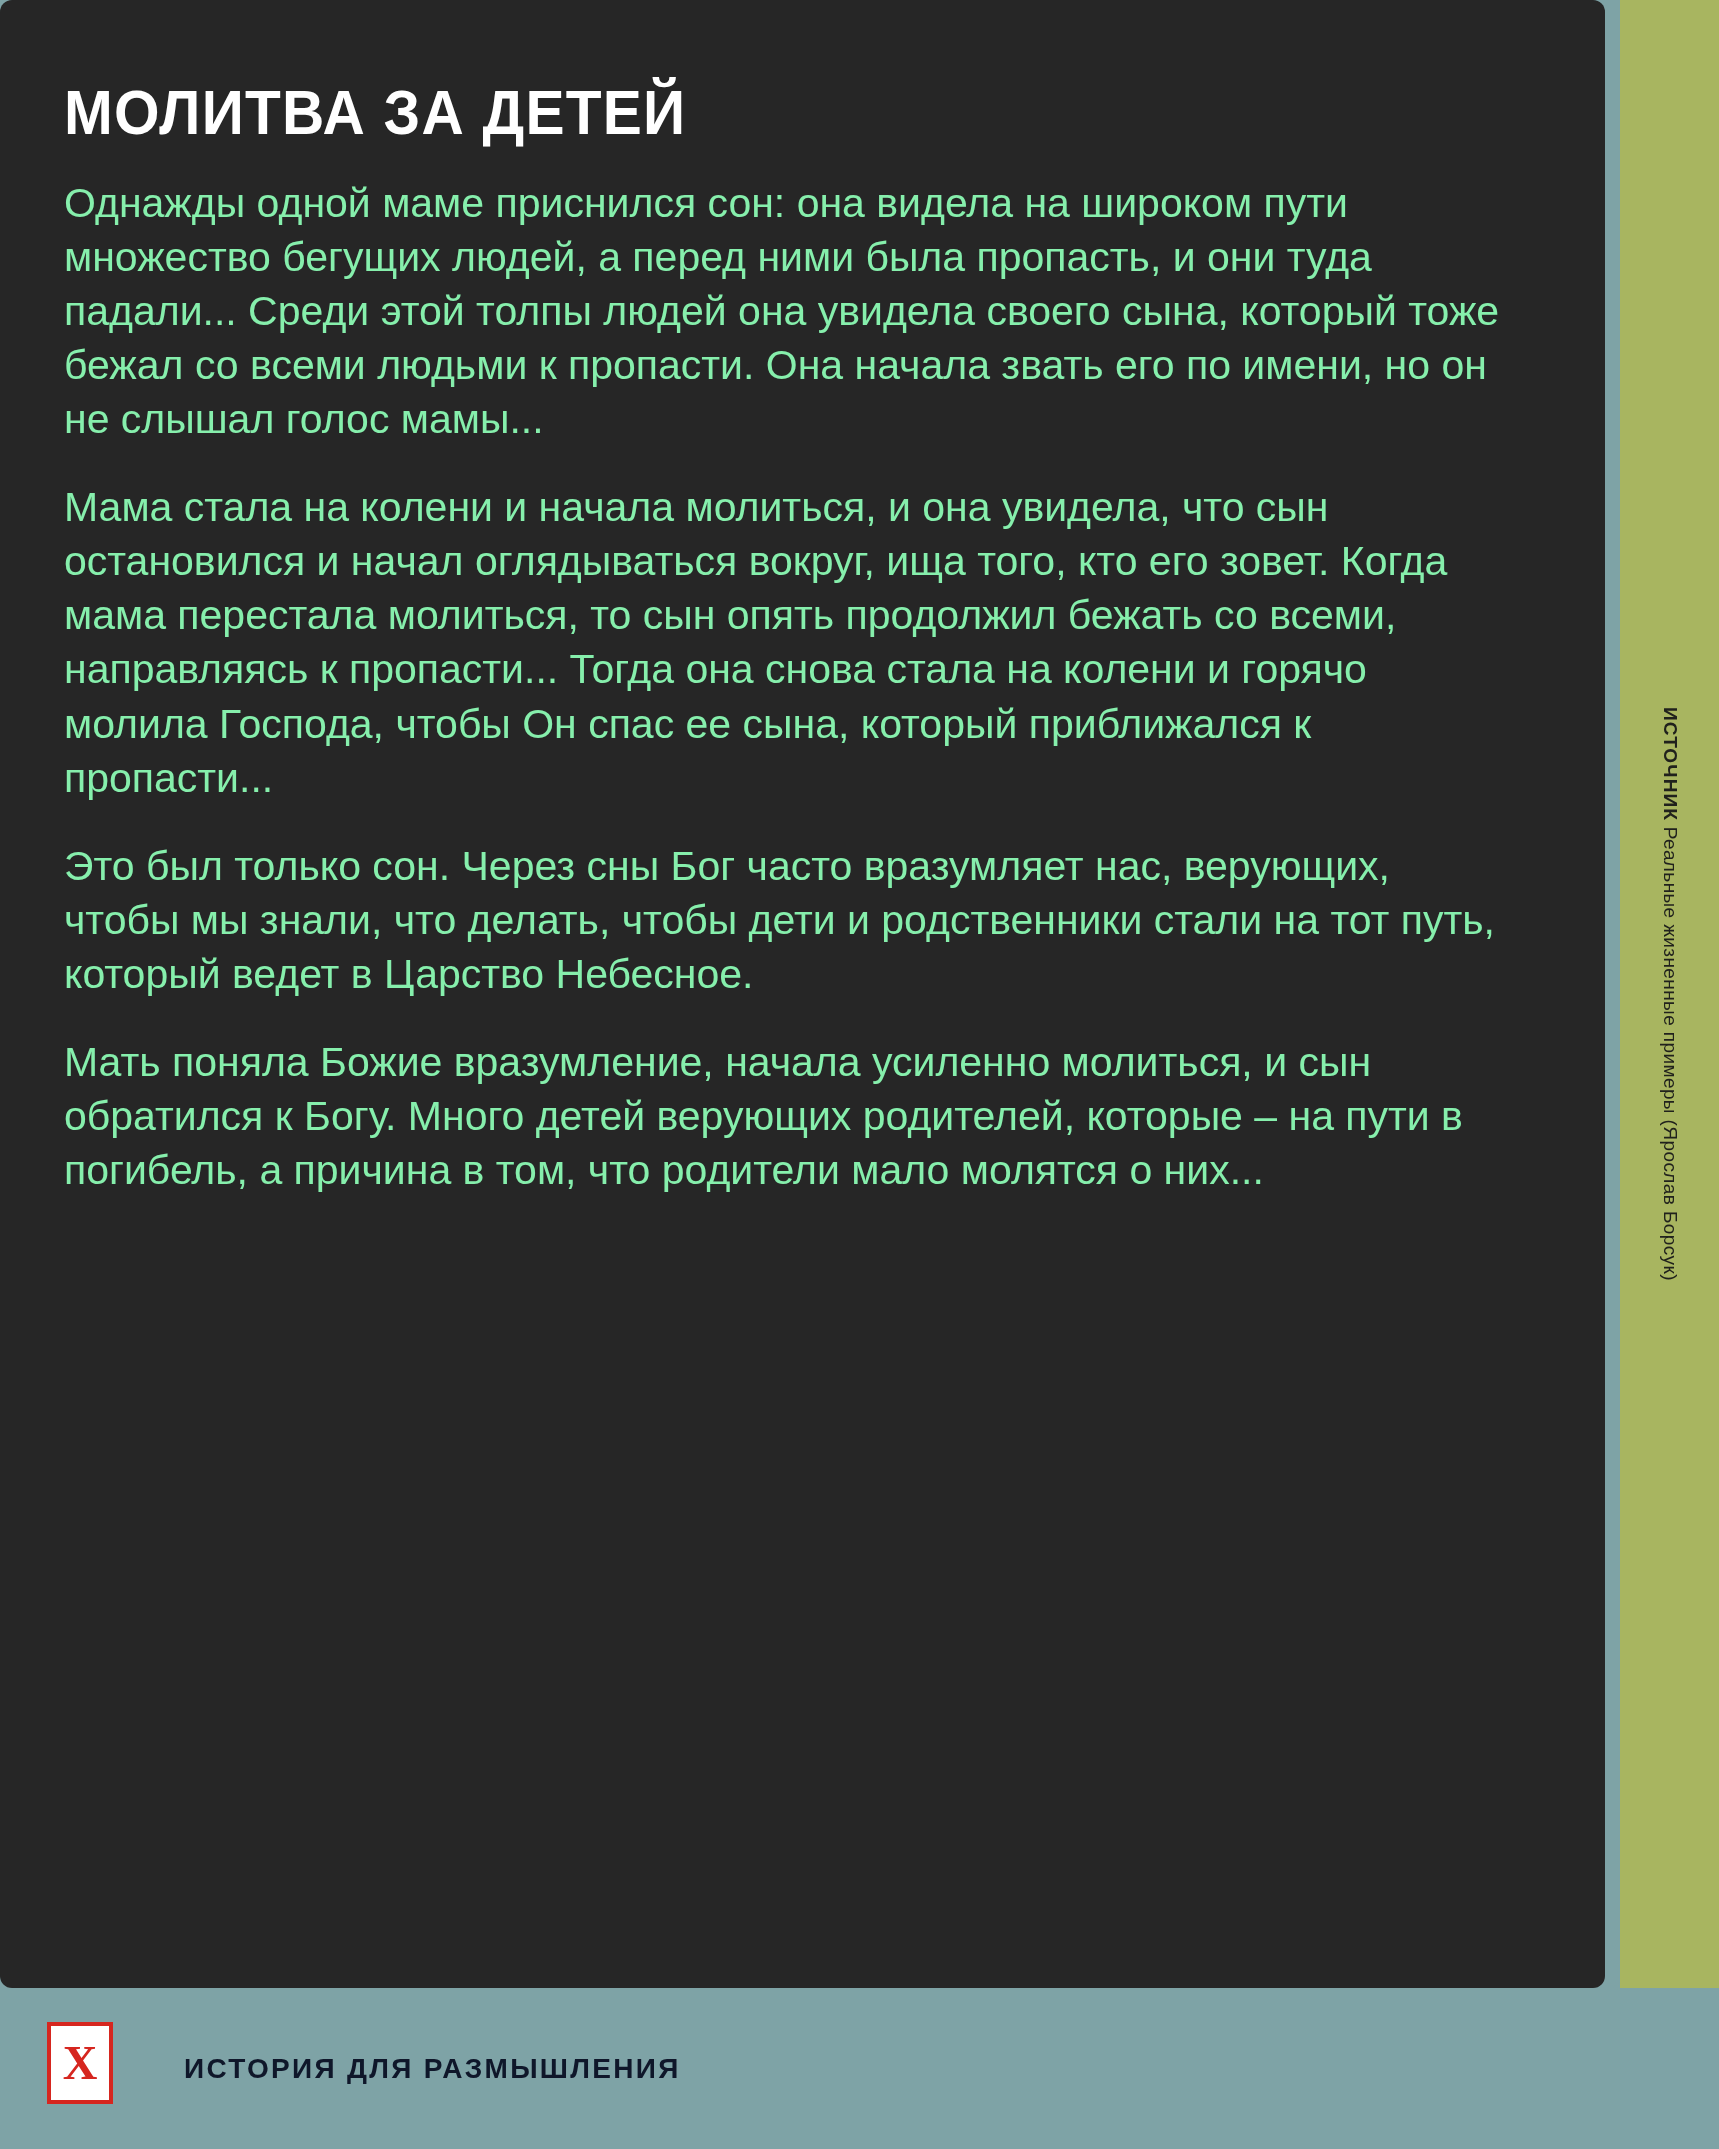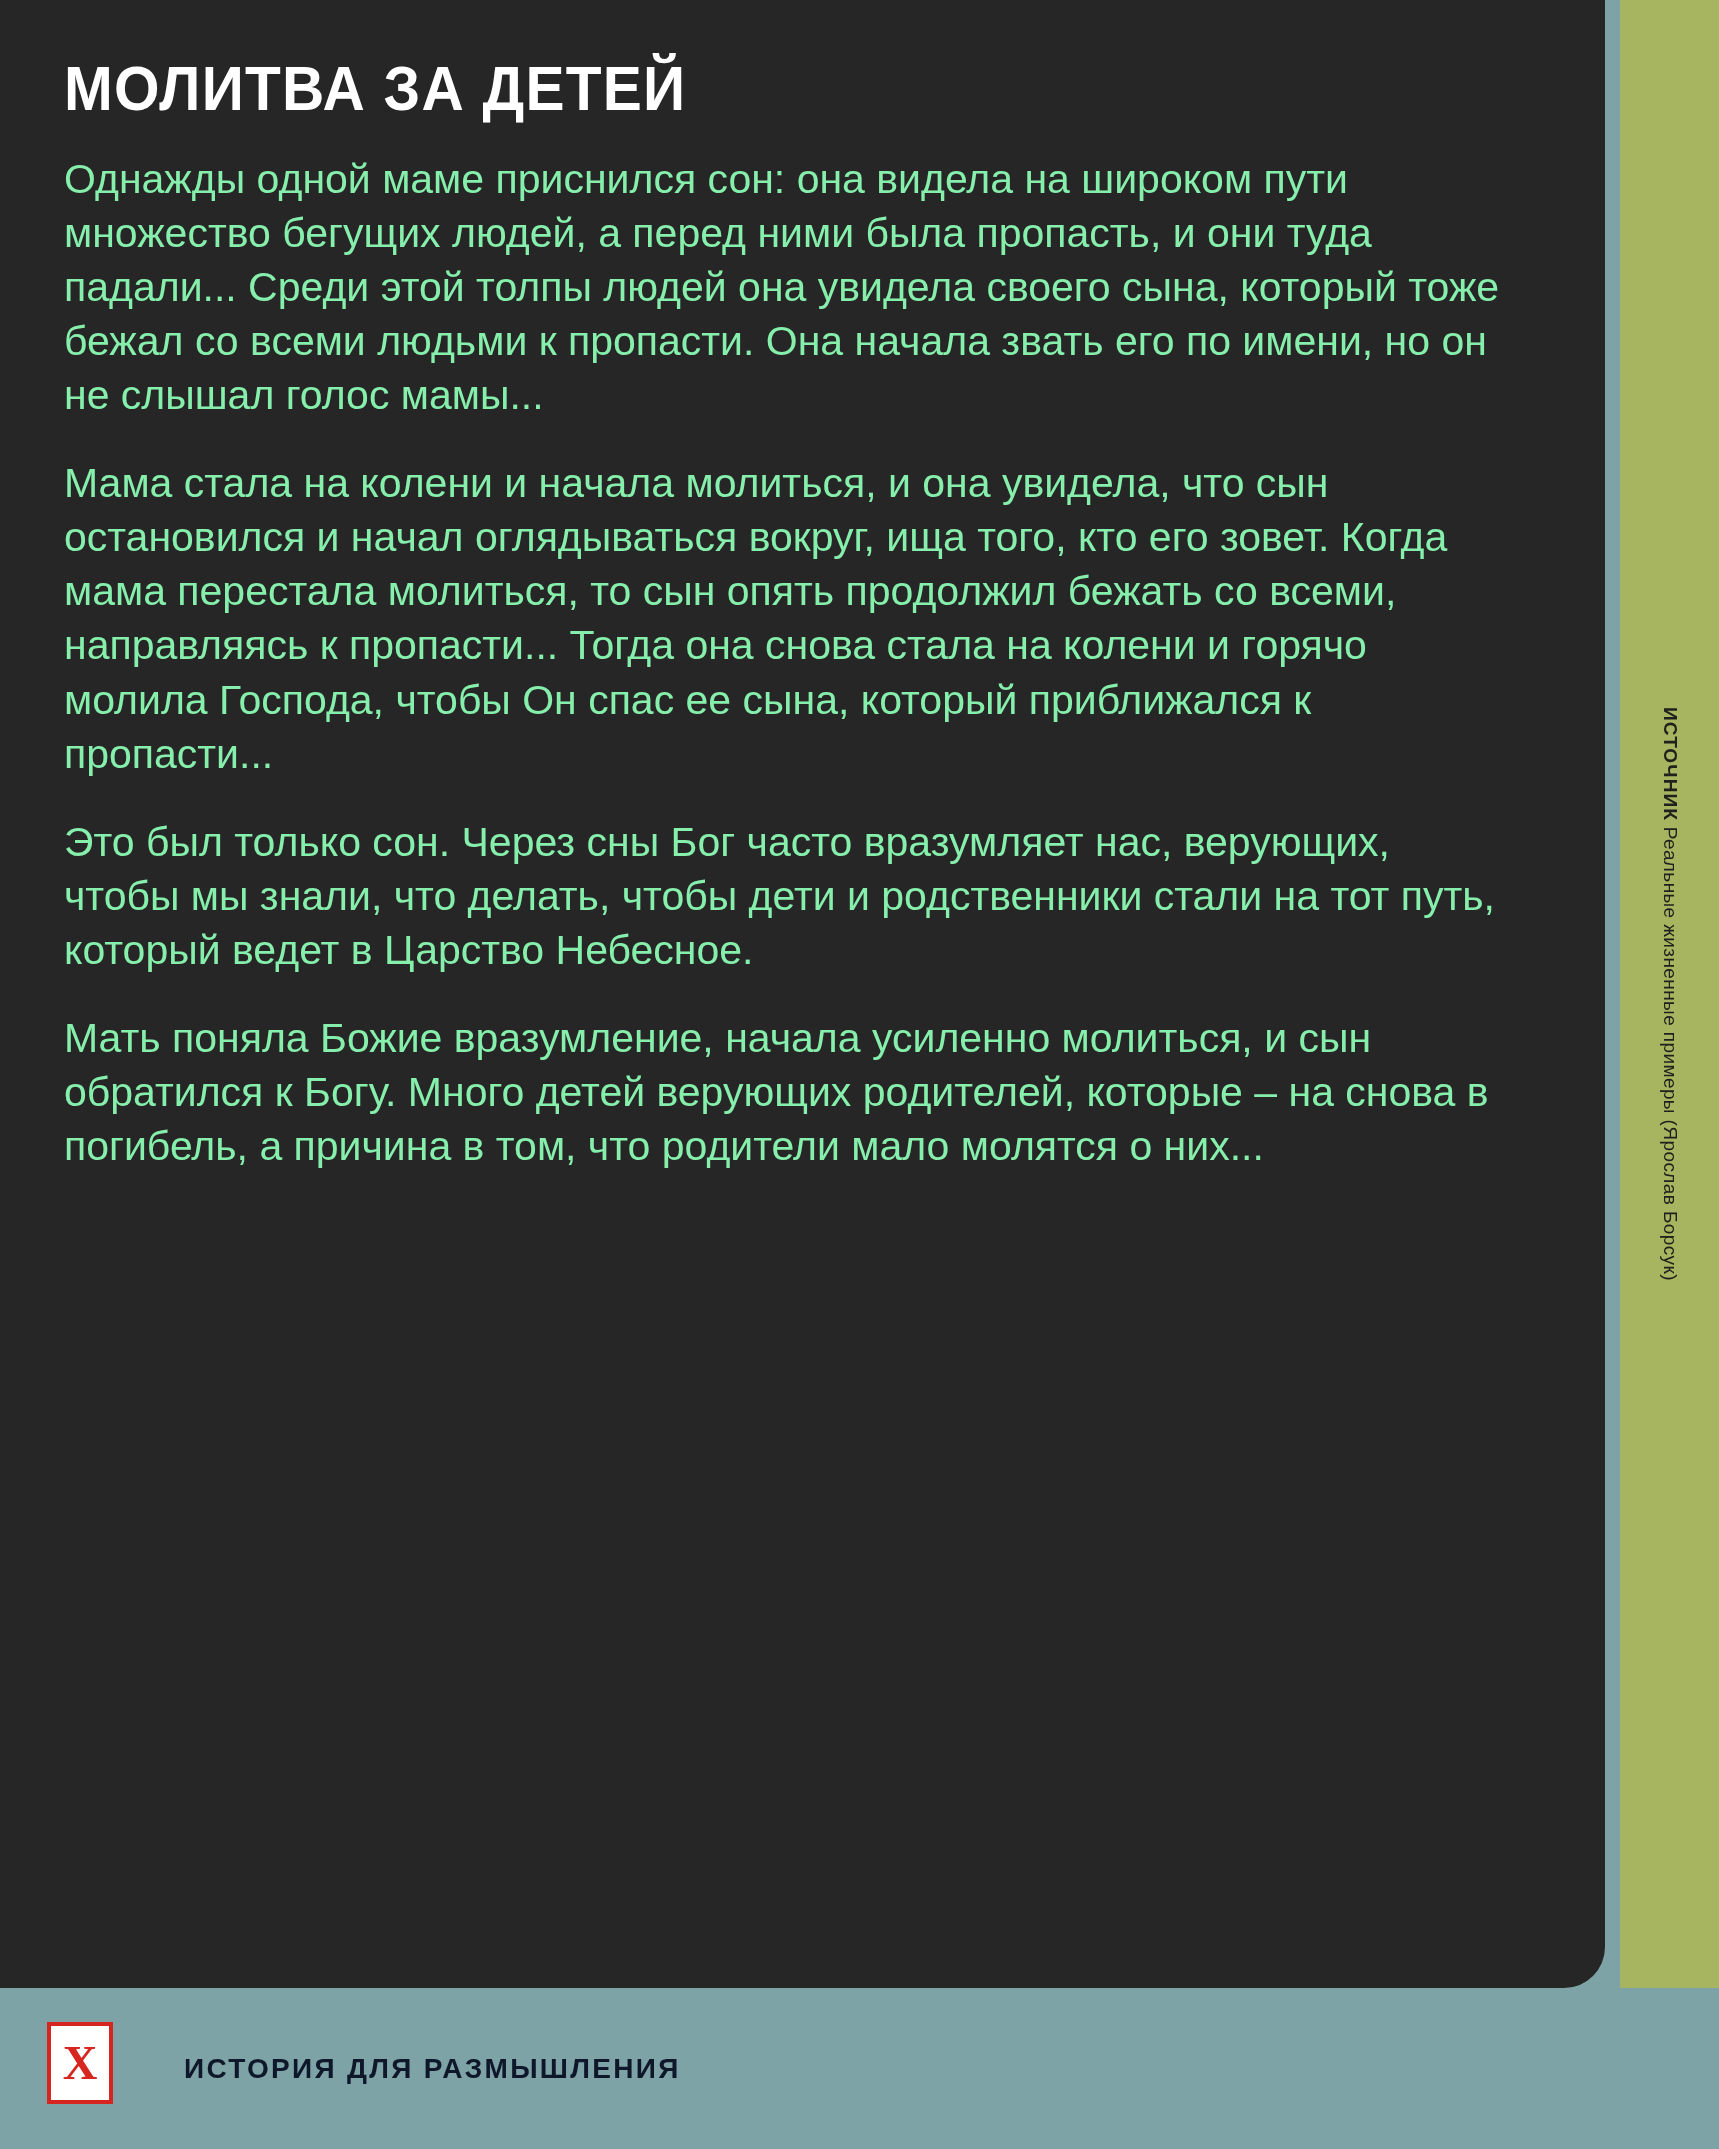--- a/index.html
+++ b/index.html
@@ -49,21 +49,22 @@
   
   .card {
     position: absolute;
     top: 0;
     left: 0;
     width: 1605px;
     height: 1988px;
     background: #262626;
     border-bottom-right-radius: 41px;
     box-sizing: border-box;
-    padding: 56px 97px 0 64px;
+    padding: 80px 97px 0 64px;
+    border-radius: 12px;
   }
 
   .card-title {
     color: #ffffff;
     font-size: 63px;
     font-weight: bold;
     letter-spacing: 1.3px;
     line-height: 1.04;
     margin: 0 0 30px 0;
     font-stretch: condensed;
@@ -125,21 +126,21 @@
 <body>
 
 <div class="page">
 
   <div class="card">
     <h1 class="card-title">МОЛИТВА ЗА ДЕТЕЙ</h1>
     <div class="body-text">
       <p>Однажды одной маме приснился сон: она видела на широком пути множество бегущих людей, а перед ними была пропасть, и они туда падали... Среди этой толпы людей она увидела своего сына, который тоже бежал со всеми людьми к пропасти. Она начала звать его по имени, но он не слышал голос мамы...</p>
       <p>Мама стала на колени и начала молиться, и она увидела, что сын остановился и начал оглядываться вокруг, ища того, кто его зовет. Когда мама перестала молиться, то сын опять продолжил бежать со всеми, направляясь к пропасти... Тогда она снова стала на колени и горячо молила Господа, чтобы Он спас ее сына, который приближался к пропасти...</p>
       <p>Это был только сон. Через сны Бог часто вразумляет нас, верующих, чтобы мы знали, что делать, чтобы дети и родственники стали на тот путь, который ведет в Царство Небесное.</p>
-      <p>Мать поняла Божие вразумление, начала усиленно молиться, и сын обратился к Богу. Много детей верующих родителей, которые – на снова в погибель, а причина в том, что родители мало молятся о них...</p>
+      <p>Мать поняла Божие вразумление, начала усиленно молиться, и сын обратился к Богу. Много детей верующих родителей, которые – на пути в погибель, а причина в том, что родители мало молятся о них...</p>
     </div>
   </div>
 
   <div class="side-bar">
     <div class="side-bar-text">
       <span class="src-label">ИСТОЧНИК</span>
       <span>Реальные жизненные примеры (Ярослав Борсук)</span>
     </div>
   </div>
 

